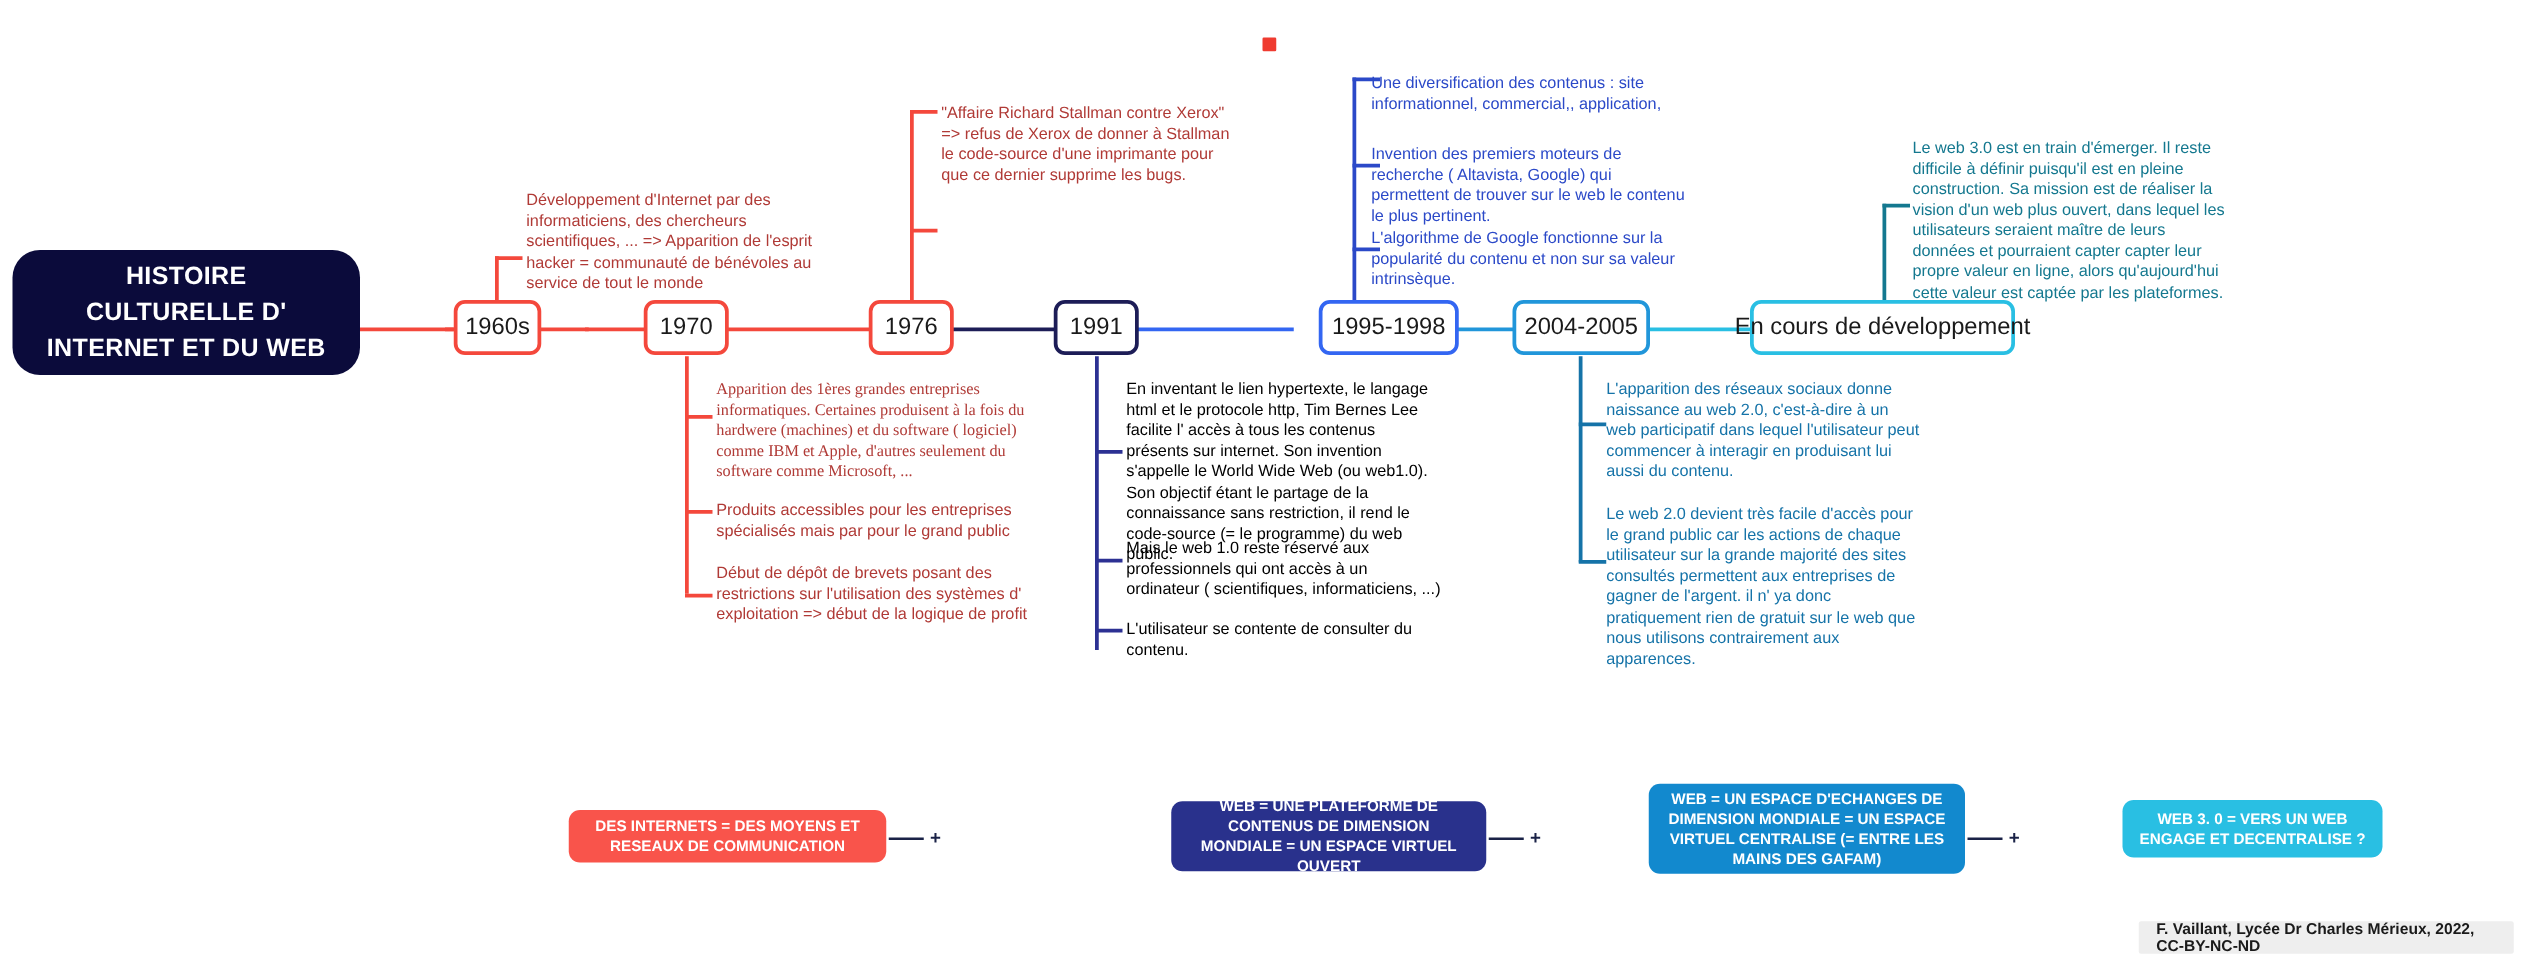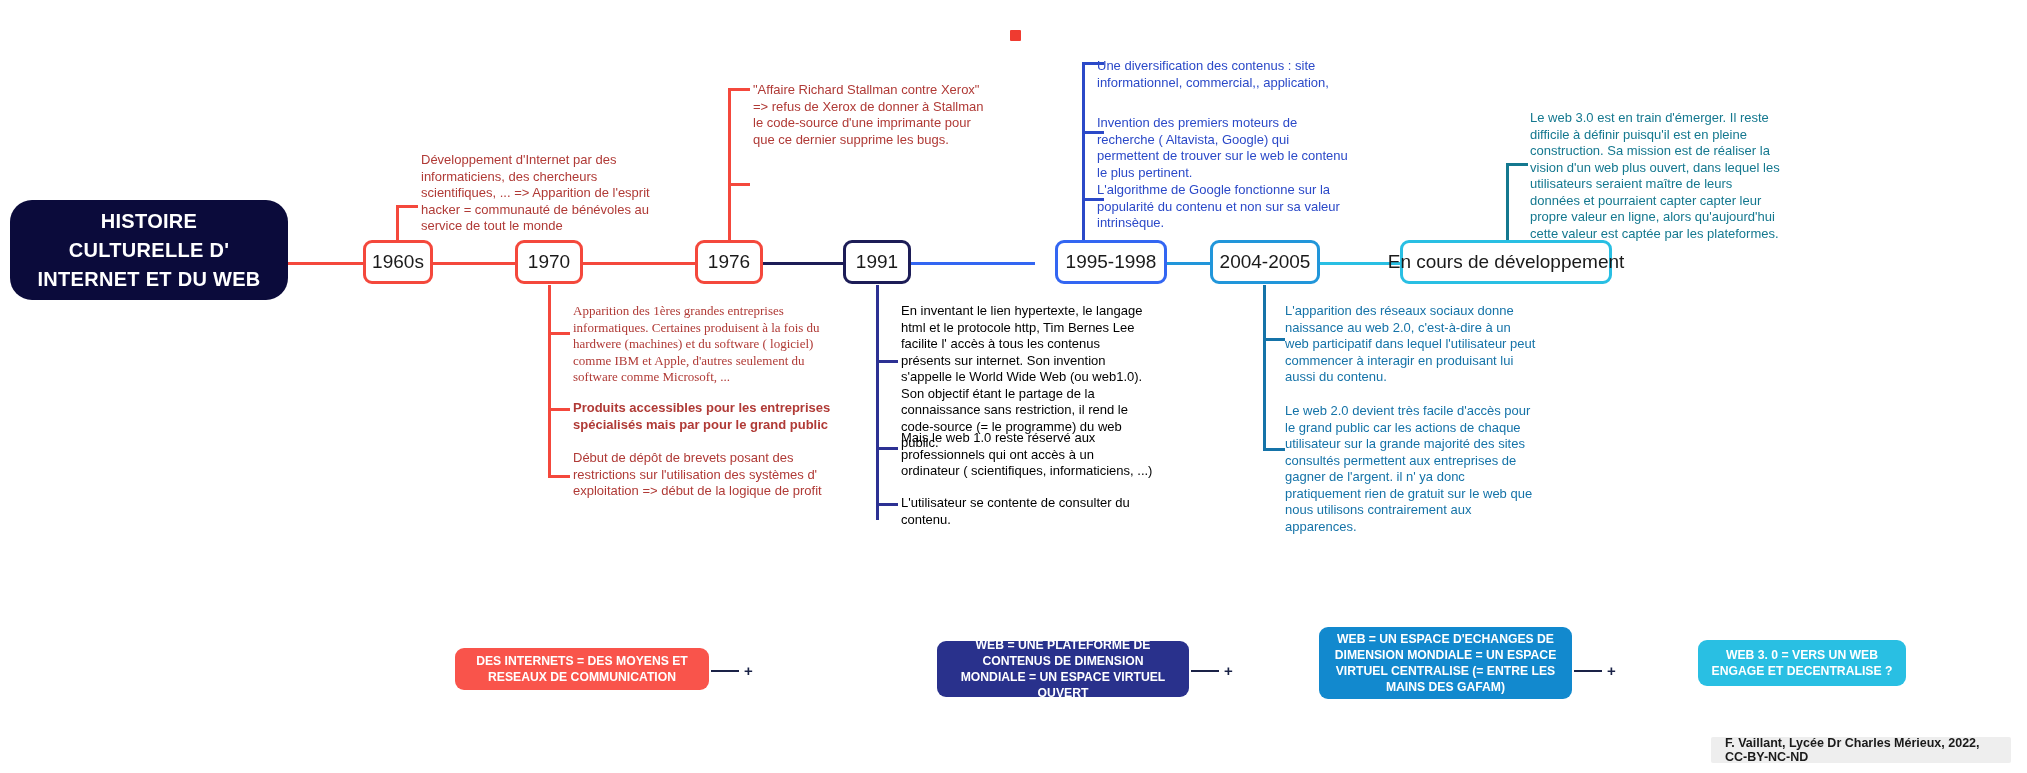--- a/index.html
+++ b/index.html
@@ -177,21 +177,21 @@
   <div class="abs stem" style="left:396px; top:205px; height:38px; background:#f4483c;"></div>
   <div class="abs conn" style="left:396px; top:205px; width:22px; background:#f4483c;"></div>
   <div class="abs note note-red" style="left:421px; top:152px; width:250px;">Développement d'Internet  par des informaticiens, des chercheurs scientifiques, ... =&gt; Apparition de l'esprit hacker = communauté de bénévoles au service de tout le monde</div>
 
   <div class="abs stem" style="left:548px; top:285px; height:190px; background:#f4483c;"></div>
 
   <div class="abs conn" style="left:548px; top:332px; width:22px; background:#f4483c;"></div>
   <div class="abs note note-red" style="left:573px; top:303px; width:260px;font-family:Liberation Serif, serif;">Apparition des 1ères grandes entreprises informatiques. Certaines produisent  à la fois du hardwere (machines) et du software ( logiciel) comme IBM et Apple, d'autres seulement du software comme  Microsoft, ...</div>
 
   <div class="abs conn" style="left:548px; top:408px; width:22px; background:#f4483c;"></div>
-  <div class="abs note note-red" style="left:573px; top:400px; width:260px;font-weight:bold;">Produits accessibles pour les entreprises spécialisés mais par pour le grand public</div>
+  <div class="abs note note-red" style="left:573px; top:400px; width:260px;">Produits accessibles pour les entreprises spécialisés mais par pour le grand public</div>
 
   <div class="abs conn" style="left:548px; top:475px; width:22px; background:#f4483c;"></div>
   <div class="abs note note-red" style="left:573px; top:450px; width:260px;">Début de dépôt de brevets posant des restrictions sur l'utilisation des systèmes d' exploitation =&gt; début de la logique de profit</div>
 
   <div class="abs stem" style="left:728px; top:88px; height:155px; background:#f4483c;"></div>
   <div class="abs conn" style="left:728px; top:88px; width:22px; background:#f4483c;"></div>
   <div class="abs note note-red" style="left:753px; top:82px; width:240px;">"Affaire Richard Stallman contre Xerox" =&gt; refus de Xerox de donner à Stallman le code-source d'une imprimante pour que ce dernier supprime les bugs.</div>
   <div class="abs conn" style="left:728px; top:183px; width:22px; background:#f4483c;"></div>
 
   <div class="abs stem" style="left:876px; top:285px; height:235px; background:#2c3193;"></div>

